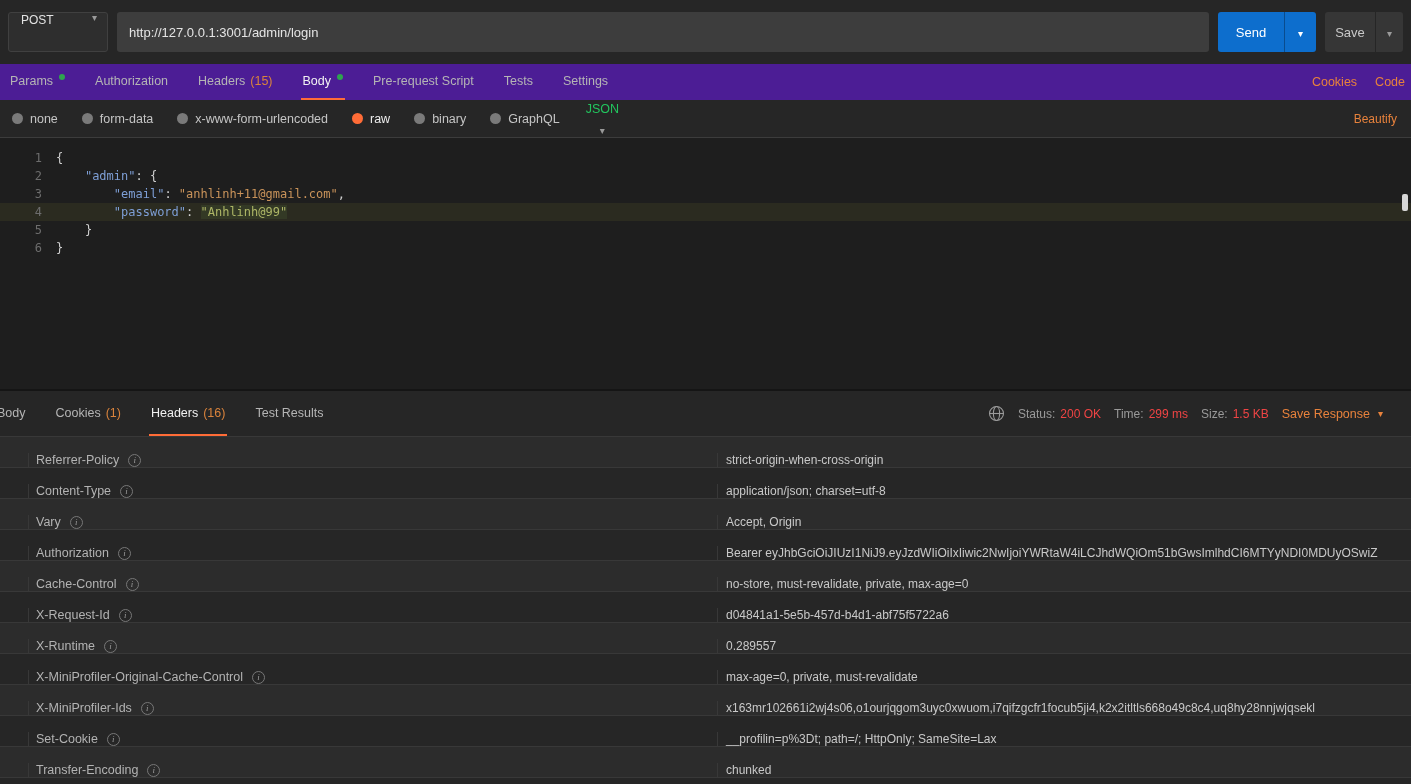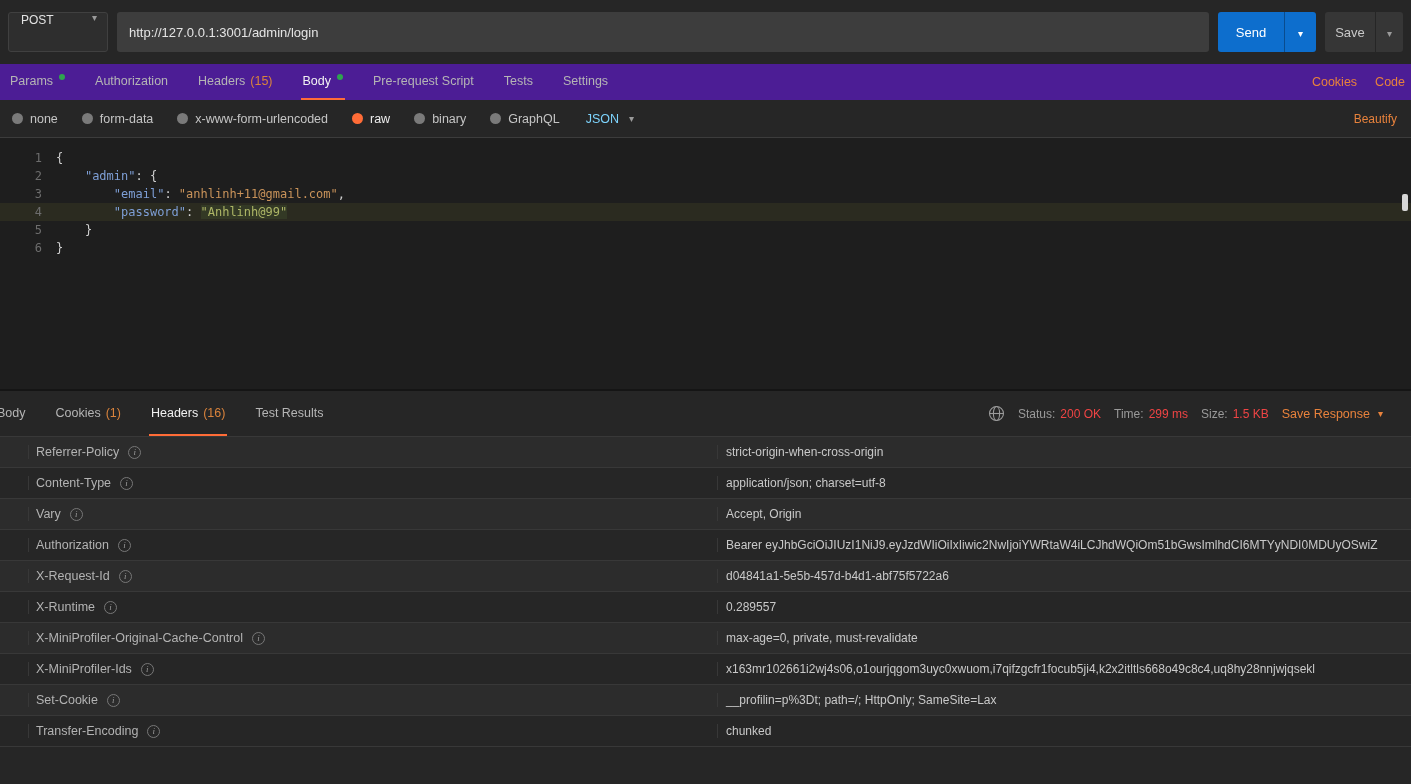--- a/index.html
+++ b/index.html
@@ -34,21 +34,21 @@
   .tab-links { margin-left:auto; display:flex; align-items:center; gap:18px; font-size:12.5px; color:#e8823c; }
   .tab-links span { cursor:pointer; }
 
   
   .body-bar { height:37px; flex:none; display:flex; align-items:center; background:#262626; padding-left:12px; }
   .radios { display:flex; align-items:center; }
   .radio-opt { display:flex; align-items:center; gap:7px; margin-right:24px; cursor:pointer; font-size:12.5px; color:#c5c5c5; }
   .radio { width:11px; height:11px; border-radius:50%; background:#7a7a7a; flex:none; }
   .radio-opt.selected .radio { background:#ff6c37; }
   .radio-opt.selected .radio-label { color:#ededed; }
-  .json-select { display:flex; align-items:center; gap:10px; color:#7dd3fc; font-size:12.5px; margin-left:2px; cursor:pointer; }
+  .json-select { display:flex; align-items:center; gap:10px; color:#22c55e; font-size:12.5px; margin-left:2px; cursor:pointer;flex-direction:column; }
   .beautify { margin-left:auto; margin-right:14px; color:#e8823c; font-size:12px; cursor:pointer; }
 
   
   .editor { height:252px; flex:none; position:relative; background:#1e1e1e; border-top:1px solid #3c3c3c; padding-top:11px;
      font-family:"DejaVu Sans Mono",monospace; font-size:12px; line-height:18px; overflow:hidden; }
   .ed-line { display:flex; }
   .ed-line.hl { background:#2b2b20; }
   .ln { width:42px; text-align:right; color:#6d6d6d; flex:none; }
   .code { white-space:pre; padding-left:14px; }
   .tok-k { color:#7e9fd6; }
@@ -63,21 +63,21 @@
   .resp-tabs .tab:first-child { margin-left:-5px; }
   .resp-right { margin-left:auto; display:flex; align-items:center; gap:13px; padding-right:28px; font-size:12px; }
   .stat { display:flex; align-items:center; white-space:nowrap; }
   .stat-label { color:#9a9a9a; }
   .stat-value { color:#ef4444; margin-left:5px; }
   .globe { flex:none; cursor:pointer; }
   .save-response { color:#e8823c; display:flex; align-items:center; gap:8px; font-size:12.5px; cursor:pointer; white-space:nowrap; }
 
   
   .h-table { flex:1; overflow:hidden; background:#262626; }
-  .h-row { display:flex; height:31px; align-items:center; border-bottom:1px solid #383838; }
+  .h-row { display:flex; height:31px; align-items:flex-end; border-bottom:1px solid #383838; }
   .h-row:nth-child(odd) { background:#2c2c2c; }
   .h-row:nth-child(even) { background:#262626; }
   .k-cell { width:718px; flex:none; display:flex; align-items:center; padding-left:36px; border-right:1px solid #383838; position:relative; }
   .k-cell::before { content:""; position:absolute; left:28px; top:0; bottom:0; width:1px; background:#383838; }
   .k-text { color:#b3b3b3; font-size:12.5px; white-space:nowrap; }
   .info { width:13px; height:13px; flex:none; border:1px solid #777; border-radius:50%; margin-left:9px;
      display:flex; align-items:center; justify-content:center; color:#999; font-size:9px;
      font-family:"Liberation Serif",serif; font-style:italic; cursor:pointer; }
   .info::before { content:"i"; }
   .v-cell { flex:1; display:flex; align-items:center; padding-left:8px; color:#c9c9c9; font-size:12px; white-space:nowrap; overflow:hidden; }
@@ -268,20 +268,27 @@
       </div>
       <div class="h-row">
         <div class="k-cell">
           <span class="k-text">Authorization</span>
           <span class="info"></span>
         </div>
         <div class="v-cell">Bearer eyJhbGciOiJIUzI1NiJ9.eyJzdWIiOiIxIiwic2NwIjoiYWRtaW4iLCJhdWQiOm51bGwsImlhdCI6MTYyNDI0MDUyOSwiZ</div>
       </div>
       <div class="h-row">
         <div class="k-cell">
+          <span class="k-text">Cache-Control</span>
+          <span class="info"></span>
+        </div>
+        <div class="v-cell">no-store, must-revalidate, private, max-age=0</div>
+      </div>
+      <div class="h-row">
+        <div class="k-cell">
           <span class="k-text">X-Request-Id</span>
           <span class="info"></span>
         </div>
         <div class="v-cell">d04841a1-5e5b-457d-b4d1-abf75f5722a6</div>
       </div>
       <div class="h-row">
         <div class="k-cell">
           <span class="k-text">X-Runtime</span>
           <span class="info"></span>
         </div>

